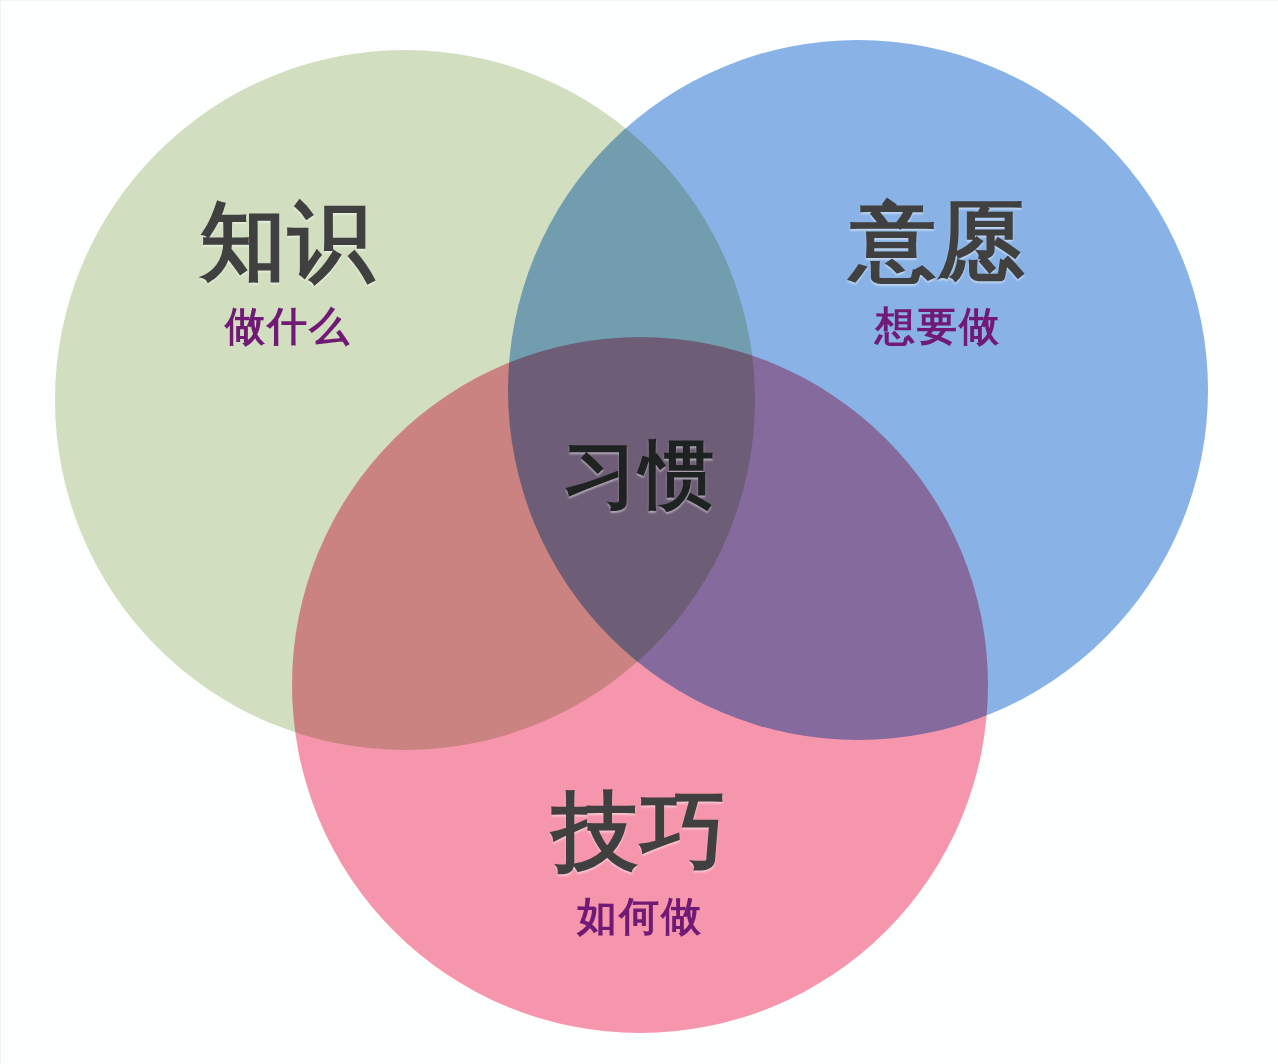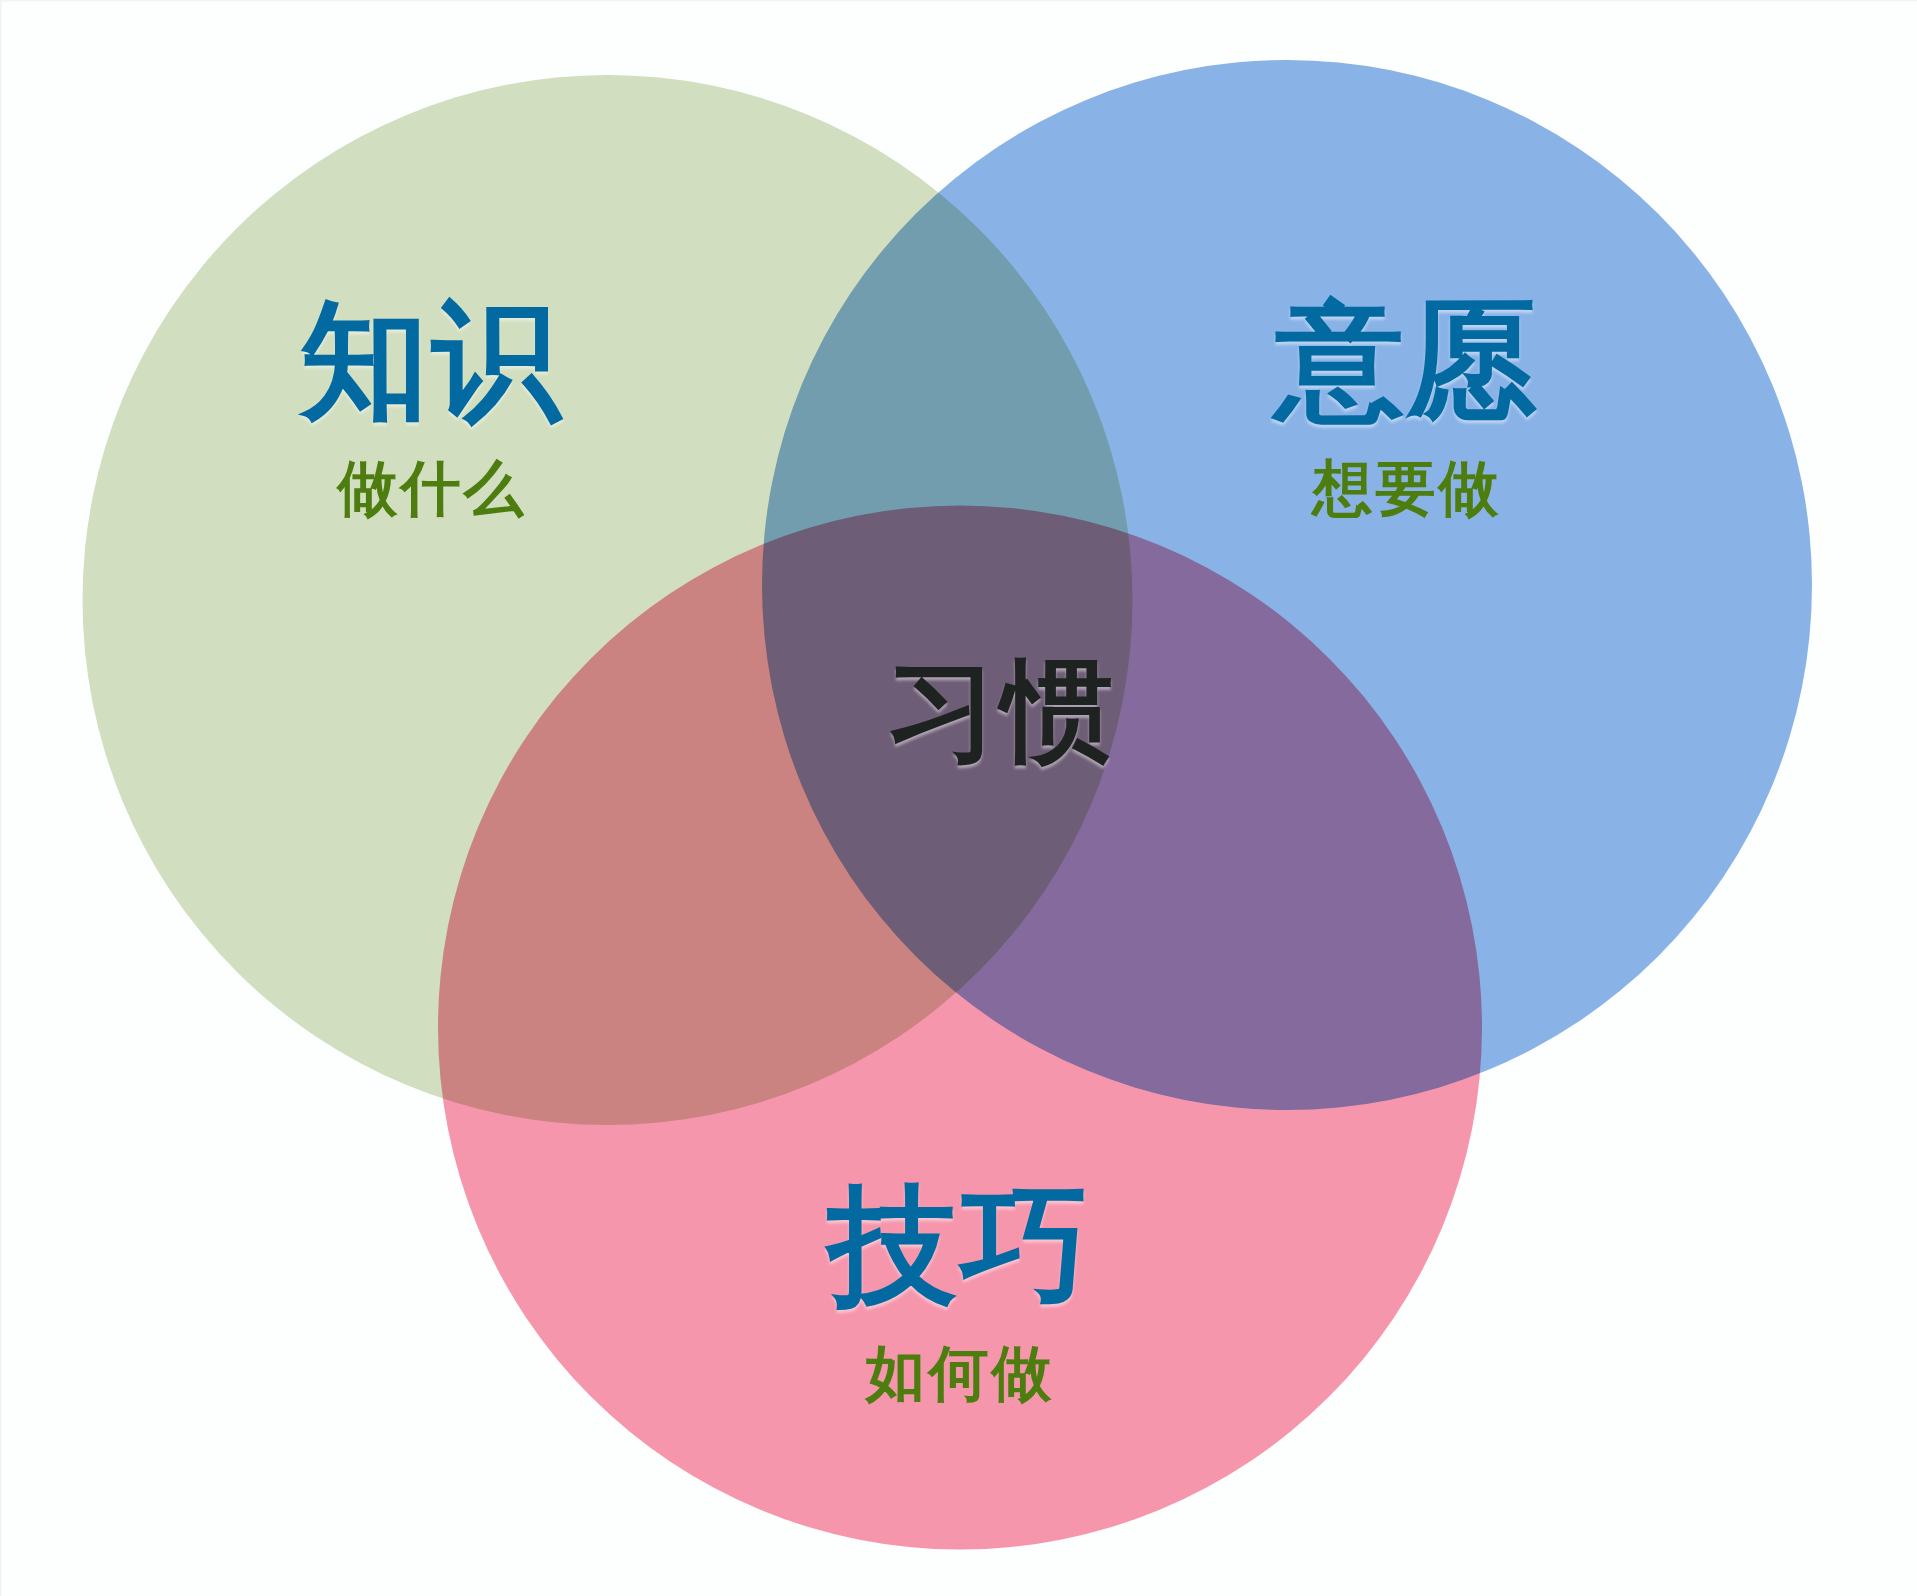--- a/index.html
+++ b/index.html
@@ -58,44 +58,44 @@
     position: absolute;
     text-align: center;
     transform: translate(-50%, -50%);
     white-space: nowrap;
     line-height: 1.0;
   }
 
   .label-title {
     font-size: 86px;
     font-weight: 700;
-    color: #0369a1;
+    color: #404040;
     letter-spacing: 2px;
     text-shadow: 0 2px 2px rgba(255,255,255,0.45);
   }
 
   .label-sub {
     font-size: 40px;
     font-weight: 600;
-    color: #4d7c0f;
+    color: #701a75;
     letter-spacing: 2px;
     margin-top: 22px;
   }
 
   .center-group .label-title {
     font-size: 74px;
     letter-spacing: 3px;
     color: #1e2220;
   }
 
   
   #label-knowledge { left: 288px; top: 272px; }
   #label-desire    { left: 938px; top: 272px; }
   #label-skill     { left: 640px; top: 862px; }
-  #label-habit     { left: 640px; top: 474px; margin-left: 28px; }
+  #label-habit     { left: 640px; top: 474px; }
 </style>
 </head>
 <body style="background: rgb(253, 254, 254);">
 
 <div id="diagram-root">
 
   <svg class="venn-canvas" viewBox="0 0 1278 1064" xmlns="http://www.w3.org/2000/svg">
 
     <circle class="venn-circle" id="circle-knowledge" cx="405" cy="400" r="350" fill="#d3dfc0"></circle>
 

